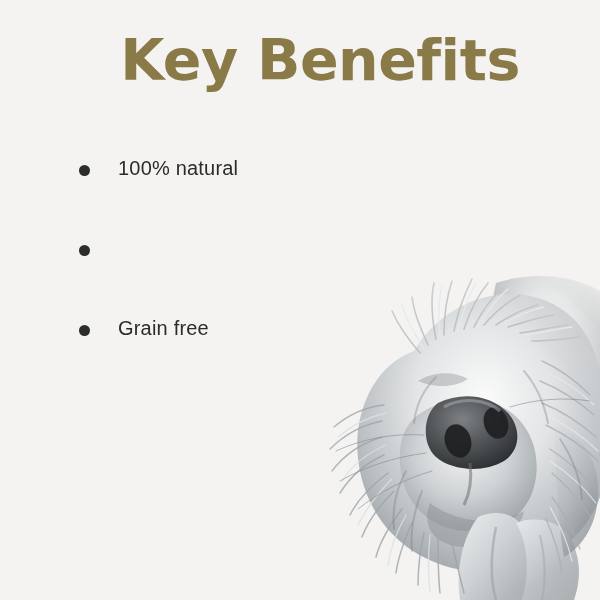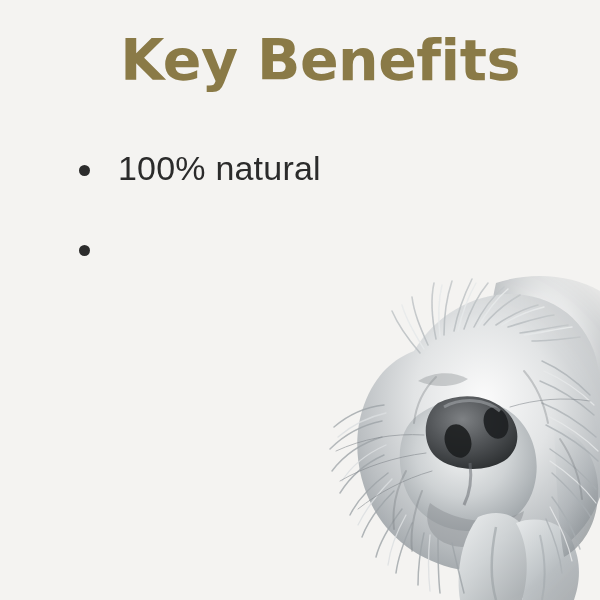--- a/index.html
+++ b/index.html
@@ -60,21 +60,21 @@
     top: 17px;
     width: 11px;
     height: 11px;
     border-radius: 50%;
     background: #2c2c2c;
   }
   .bullet-text {
     margin-left: 46px;
     font-family: "Liberation Sans", sans-serif;
     font-weight: 400;
-    font-size: 34px;
+    font-size: 20px;
     line-height: 40px;
     color: #2b2b2b;
     letter-spacing: 0.2px;
     white-space: nowrap;
   }
 
   
   #dog-photo {
     position: absolute;
     right: 0;
@@ -100,20 +100,24 @@
 
     <li>
       <span class="bullet-dot"></span>
       <span class="bullet-text">100% natural</span>
     </li>
 
     <li>
       <span class="bullet-dot"></span>
     </li>
 
+    <li>
+      <span class="bullet-dot"></span>
+      <span class="bullet-text">Grain free</span>
+    </li>
 
   </ul>
 
   <div id="dog-photo">
     <svg viewBox="0 0 290 335" xmlns="http://www.w3.org/2000/svg">
       <defs>
 
         <radialGradient id="headG" cx="52%" cy="38%" r="68%">
           <stop offset="0%" stop-color="#fbfbfb"></stop>
           <stop offset="42%" stop-color="#e2e4e5"></stop>

